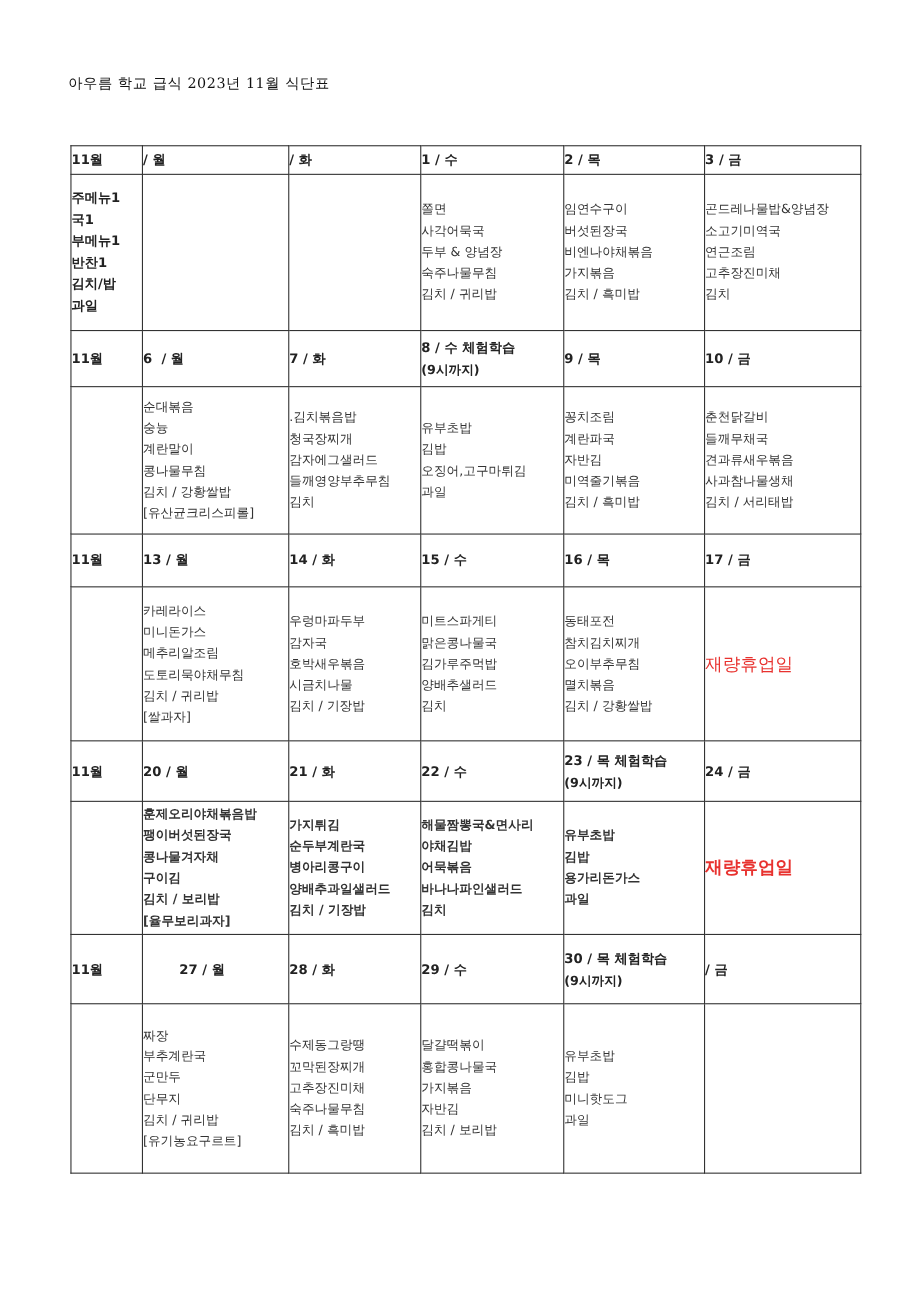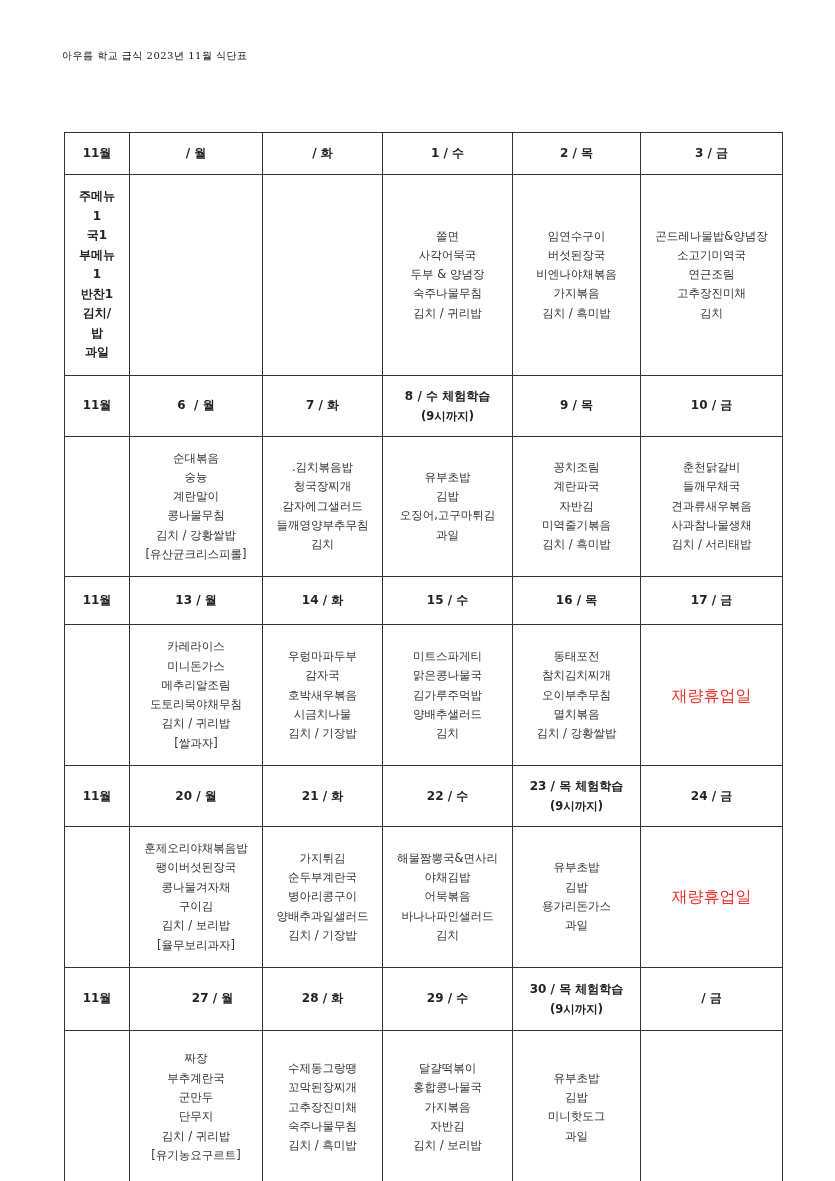--- a/index.html
+++ b/index.html
@@ -1,19 +1,19 @@
 <!DOCTYPE html>
 <html><head>
 <meta charset="utf-8">
 <style>
   html, body { margin:0; padding:0; background:#ffffff; }
   body { width:835px; height:1181px; position:relative; font-family:"DejaVu Sans", sans-serif; color:#222; }
-  .title { position:absolute; left:62px; top:49px; font-family:"DejaVu Serif", serif; font-size:10px; color:#111; letter-spacing:0.5px; }
+  .title { position:absolute; left:62px; top:67px; font-family:"DejaVu Serif", serif; font-size:13px; color:#111; letter-spacing:0.5px; }
   table { position:absolute; left:64px; top:132px; border-collapse:collapse; table-layout:fixed; width:718px; }
-  td { border:1px solid #333; text-align:center; vertical-align:middle; padding:12px; }
+  td { border:1px solid #333; vertical-align:middle; padding:0; }
   col.c0 { width:65px; } col.c1 { width:133px; } col.c2 { width:120px; }
   col.c3 { width:130px; } col.c4 { width:128px; } col.c5 { width:142px; }
   .hdr td { font-weight:bold; font-size:12px; color:#222; }
   .hdr td .sub { display:block; font-size:11.5px; margin-top:4px; }
   .month { font-weight:bold; font-size:12px; }
   .labels { font-weight:bold; font-size:12px; line-height:19.5px; }
   .menu { font-size:11.5px; line-height:19.3px; color:#333; }
   .menu div { white-space:nowrap; }
   .holiday { color:#e8322f; font-size:16px; }
 </style>
@@ -163,21 +163,21 @@
         </td>
       </tr>
       <tr class="hdr" style="height: 55px;">
         <td class="month">11월</td>
         <td><span style="white-space: pre;">20 / 월</span></td>
         <td><span style="white-space: pre;">21 / 화</span></td>
         <td><span style="white-space: pre;">22 / 수</span></td>
         <td><span style="white-space: pre;">23 / 목 체험학습</span><span class="sub">(9시까지)</span></td>
         <td><span style="white-space: pre;">24 / 금</span></td>
       </tr>
-      <tr style="height: 139px;">
+      <tr style="height: 121px; font-weight: bold;">
         <td class="labels"></td>
         <td class="menu">
           <div>훈제오리야채볶음밥</div>
           <div>팽이버섯된장국</div>
           <div>콩나물겨자채</div>
           <div>구이김</div>
           <div>김치 / 보리밥</div>
           <div>[율무보리과자]</div>
         </td>
         <td class="menu">

